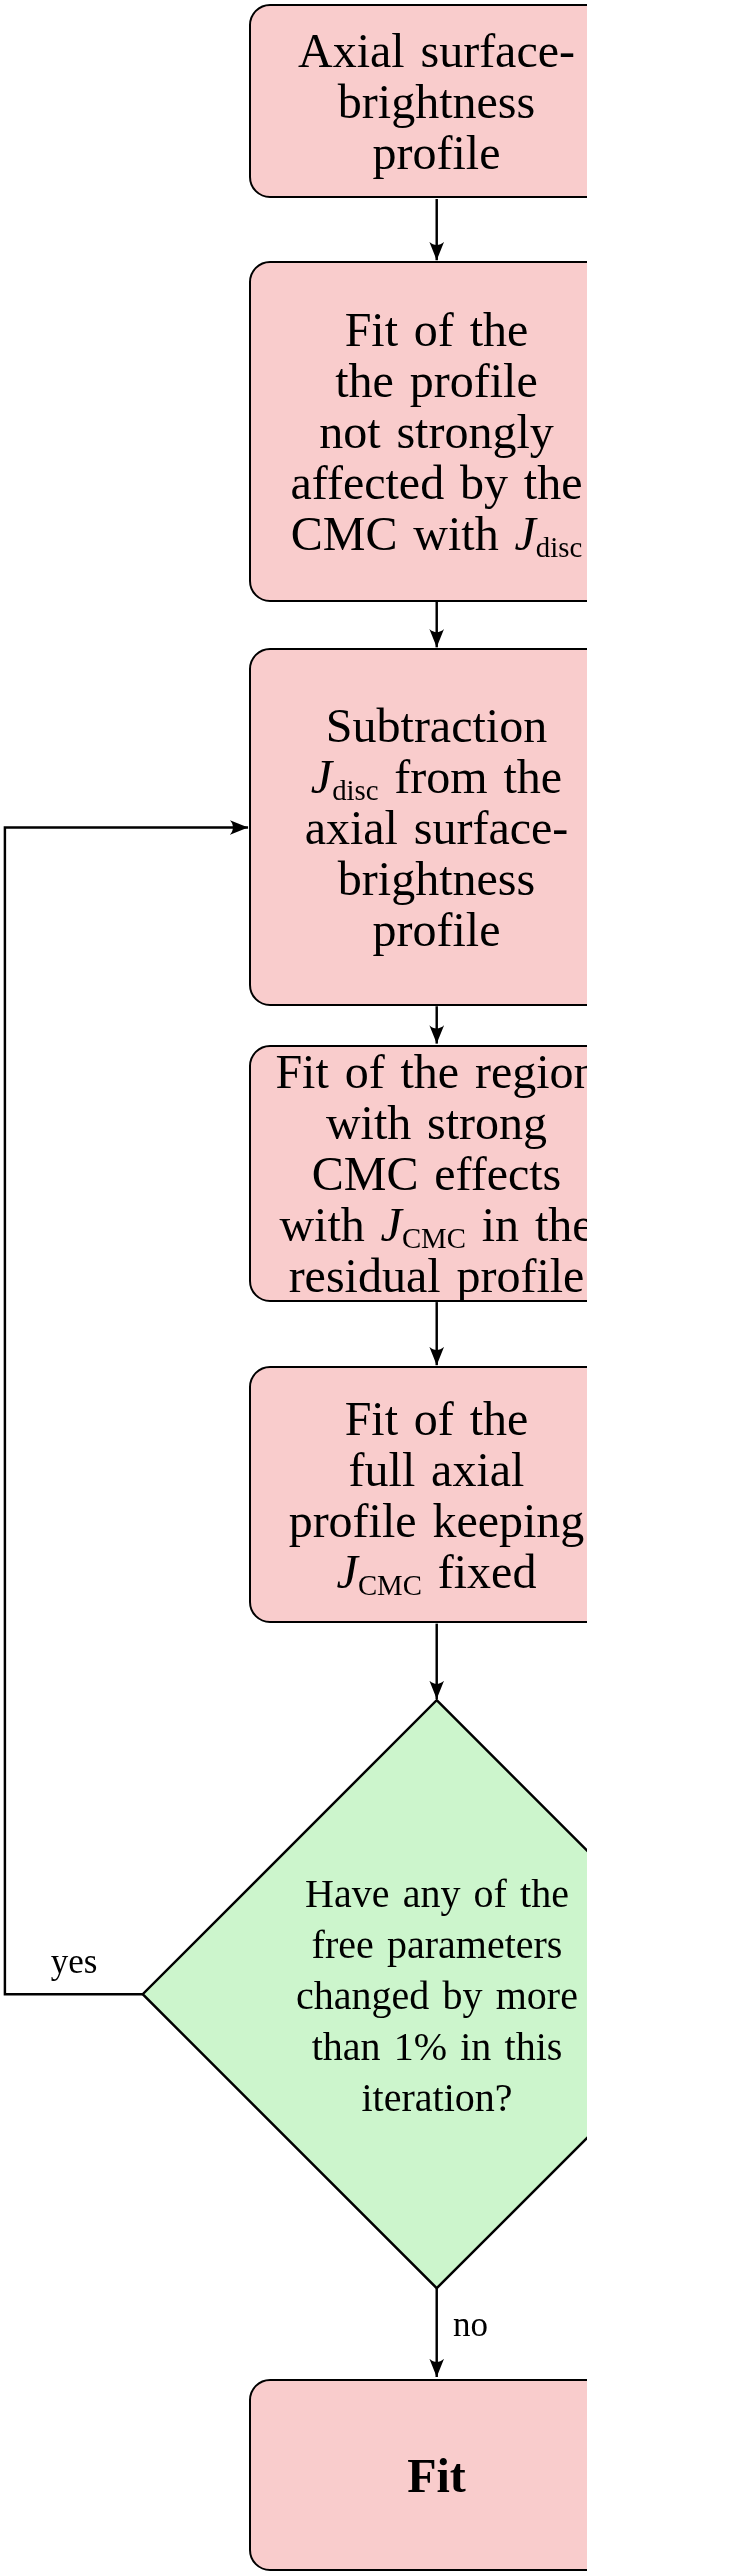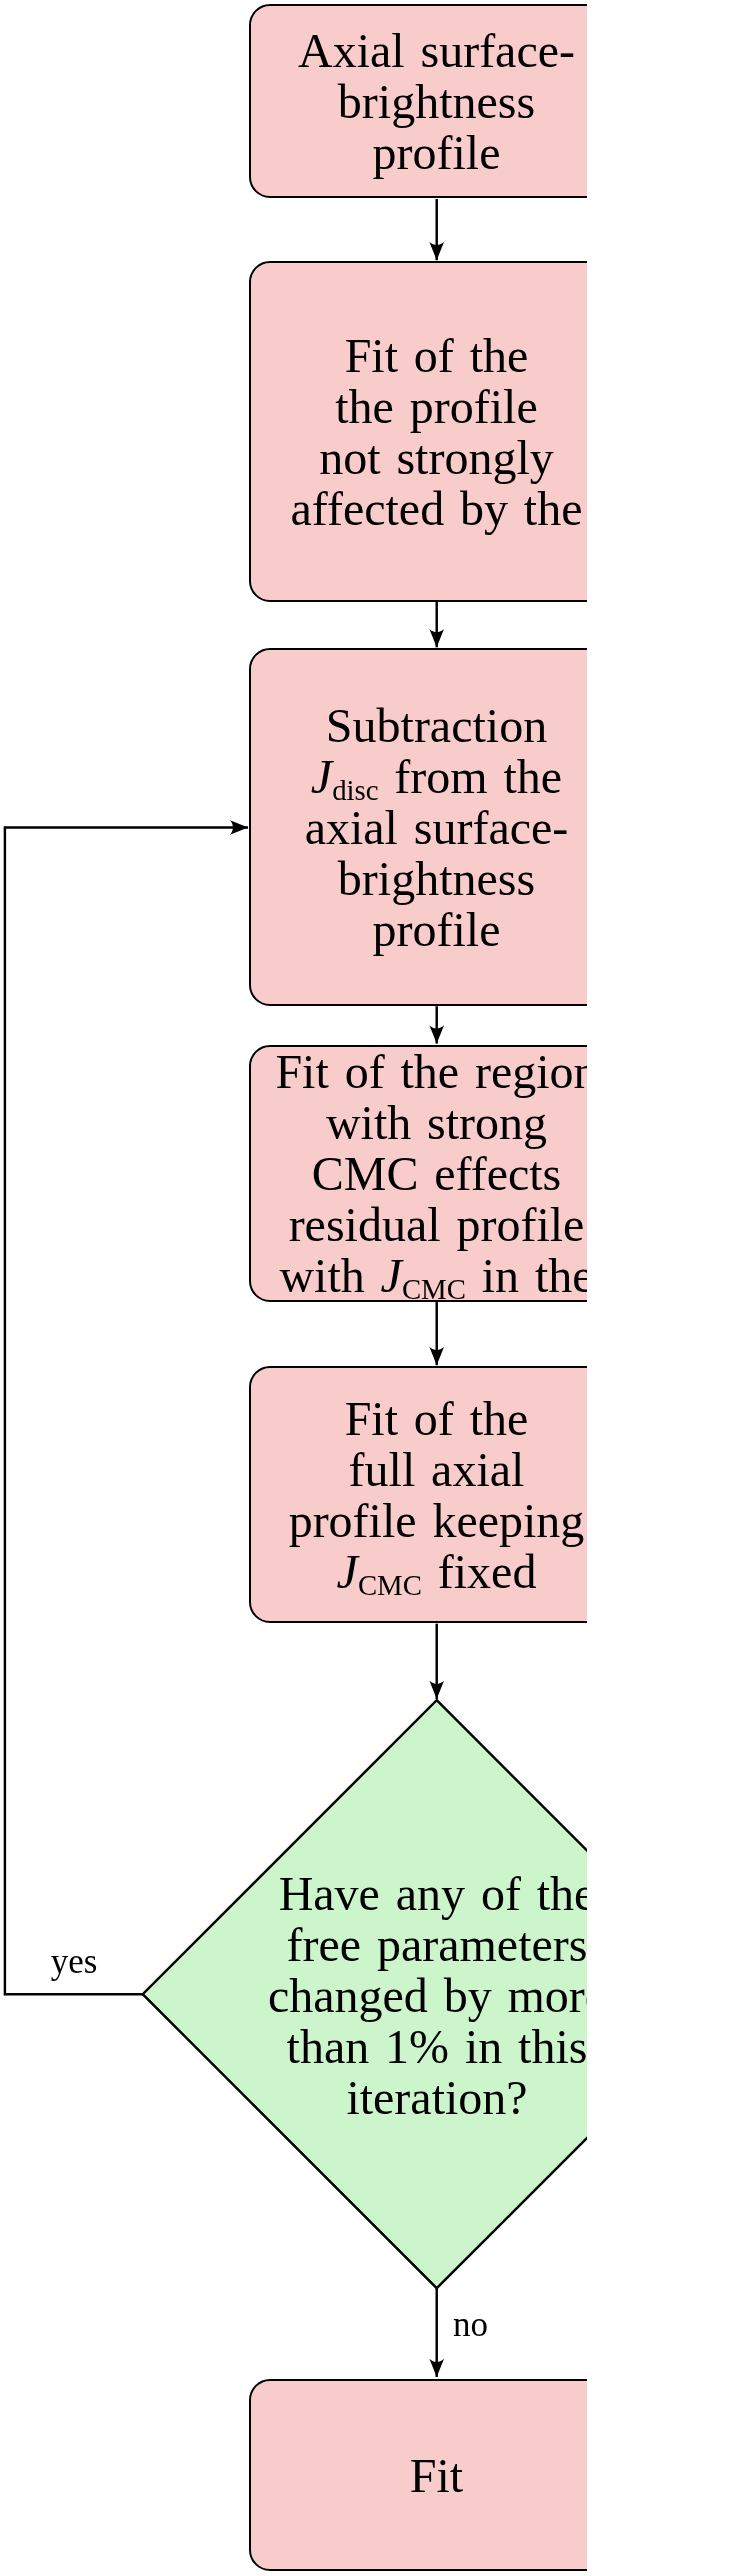--- a/index.html
+++ b/index.html
@@ -33,32 +33,32 @@
     line-height:51px;
     word-spacing:0.08em;
   }
   .dlabel{
     position:absolute;
     display:flex;
     flex-direction:column;
     justify-content:center;
     align-items:center;
     text-align:center;
-    font-size:48px;
+    font-size:40px;
     line-height:51px;
     word-spacing:0.08em;
   }
   .edge-label{
     position:absolute;
     font-size:35px;
     line-height:51px;
   }
   .tline{white-space:nowrap;}
   .tline i{font-style:italic;}
-  .tline b{font-weight:normal;margin-top:32px;}
+  .tline b{font-weight:bold;margin-top:32px;}
   .tline sub{
     font-size:0.6em;
     line-height:0;
     vertical-align:-0.25em;
   }
 </style>
 </head>
 <body>
 
 <div id="canvas">
@@ -85,36 +85,37 @@
       <div class="tline"><span>Axial surface-</span></div>
       <div class="tline"><span>brightness</span></div>
       <div class="tline"><span>profile</span></div>
     </div>
 
   <div class="pbox" style="left:249px;top:261px;width:375px;height:341px">
       <div class="tline"><span>Fit of the</span></div>
       <div class="tline"><span>the profile</span></div>
       <div class="tline"><span>not strongly</span></div>
       <div class="tline"><span>affected by the</span></div>
+      <div class="tline"><span>CMC with </span><i>J</i><sub>disc</sub></div>
     </div>
 
   <div class="pbox" style="left:249px;top:648px;width:375px;height:358px">
       <div class="tline"><span>Subtraction</span></div>
       <div class="tline"><i>J</i><sub>disc</sub><span> from the</span></div>
       <div class="tline"><span>axial surface-</span></div>
       <div class="tline"><span>brightness</span></div>
       <div class="tline"><span>profile</span></div>
     </div>
 
   <div class="pbox" style="left:249px;top:1045px;width:375px;height:257px">
       <div class="tline"><span>Fit of the region</span></div>
       <div class="tline"><span>with strong</span></div>
       <div class="tline"><span>CMC effects</span></div>
+      <div class="tline"><span>with </span><i>J</i><sub>CMC</sub><span> in the</span></div>
       <div class="tline"><span>residual profile</span></div>
-      <div class="tline"><span>with </span><i>J</i><sub>CMC</sub><span> in the</span></div>
     </div>
 
   <div class="pbox" style="left:249px;top:1366px;width:375px;height:257px">
       <div class="tline"><span>Fit of the</span></div>
       <div class="tline"><span>full axial</span></div>
       <div class="tline"><span>profile keeping</span></div>
       <div class="tline"><i>J</i><sub>CMC</sub><span> fixed</span></div>
     </div>
 
   <div class="dlabel" style="left:253px;top:1860px;width:368px;height:270px">

